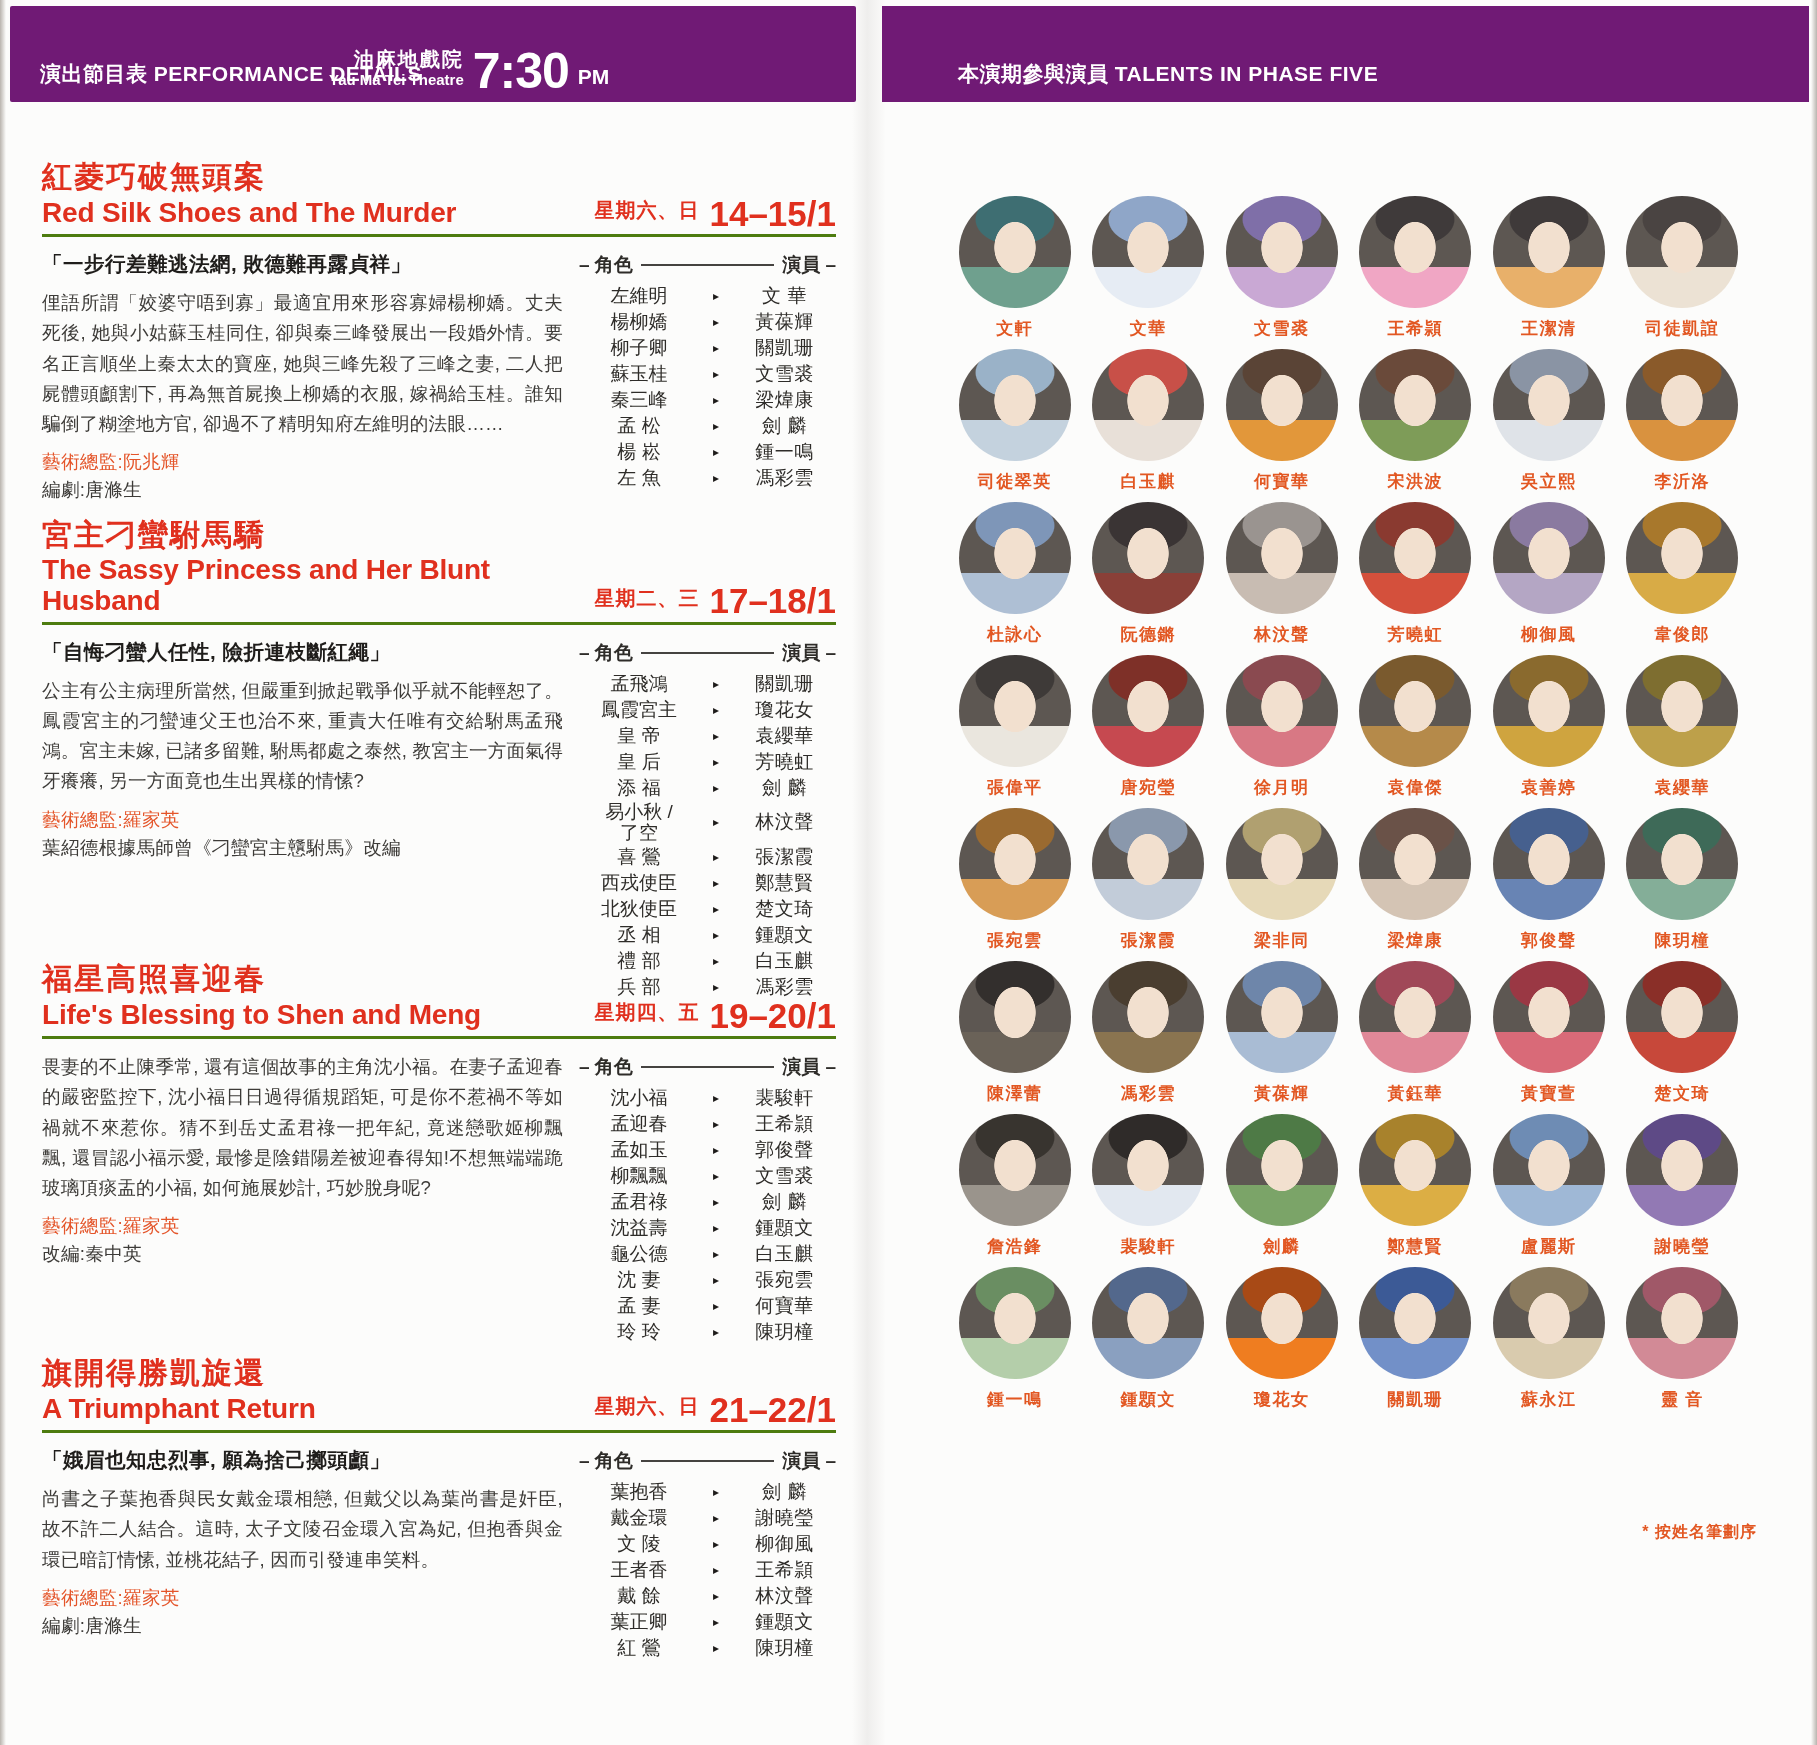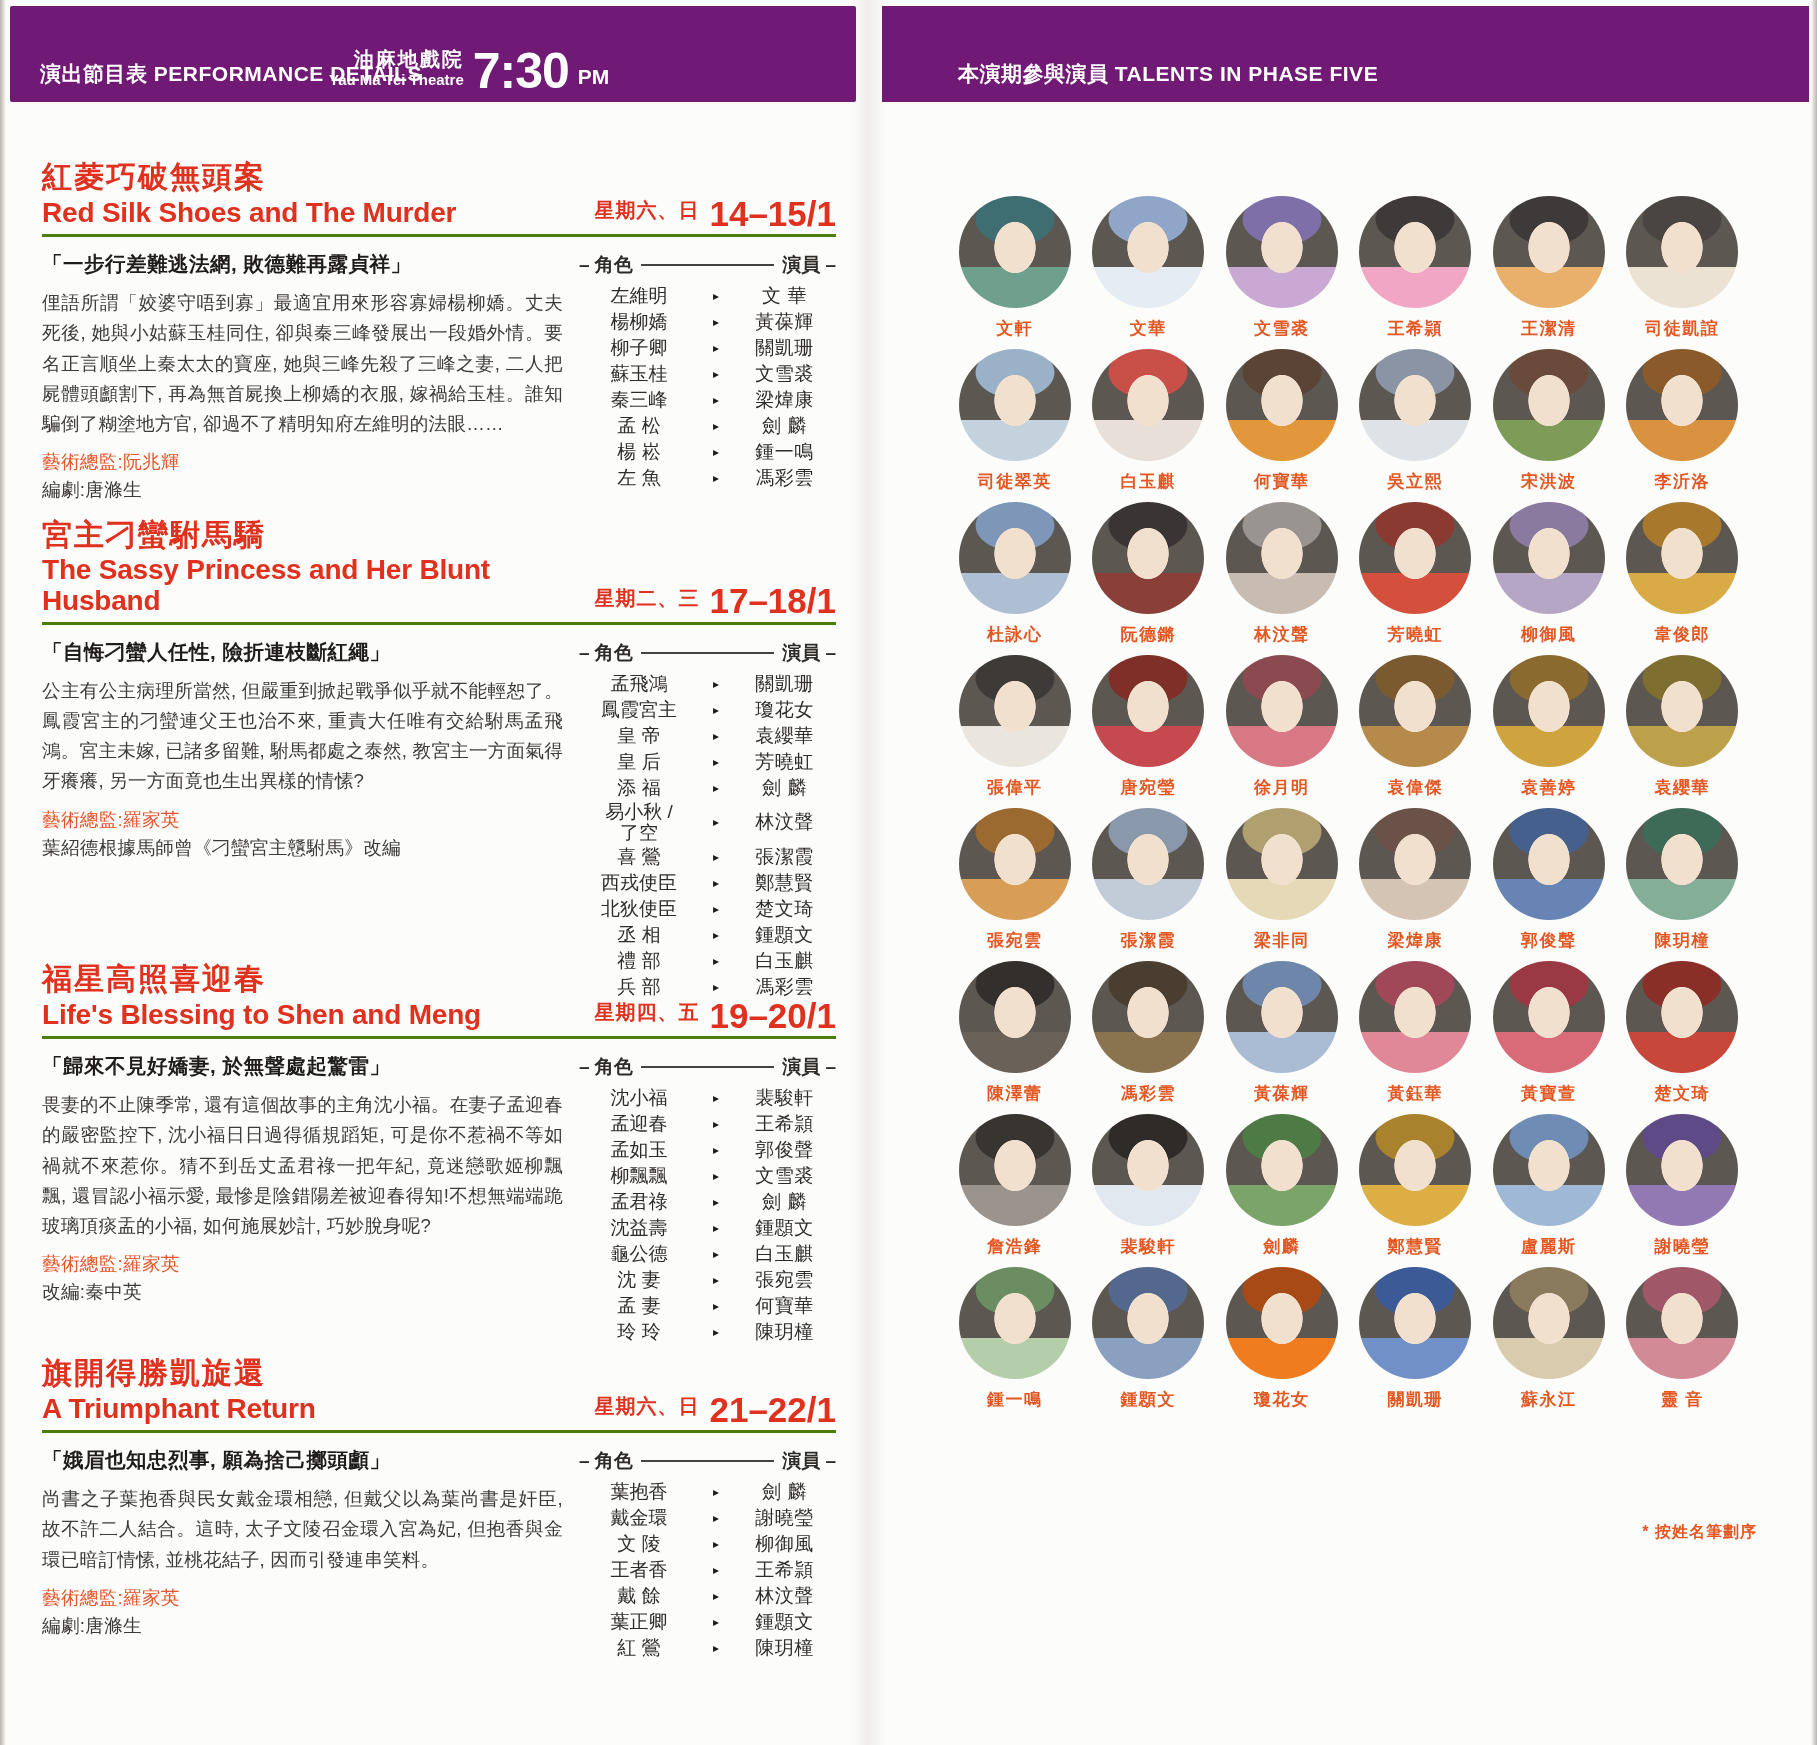--- a/index.html
+++ b/index.html
@@ -251,21 +251,20 @@
       <h2 class="zh-title">福星高照喜迎春</h2>
       <div class="en-row">
         <h3 class="en-title">Life's Blessing to Shen and Meng</h3>
         <div class="date">
           <span class="wk">星期四、五</span>
           <span class="num">19–20/1</span>
         </div>
       </div>
       <div class="show-body">
         <div class="syn">
-          <p class="quote">「歸來不見好嬌妻, 於無聲處起驚雷」</p>
           <p class="syntext">畏妻的不止陳季常, 還有這個故事的主角沈小福。在妻子孟迎春的嚴密監控下, 沈小福日日過得循規蹈矩, 可是你不惹禍不等如禍就不來惹你。猜不到岳丈孟君祿一把年紀, 竟迷戀歌姬柳飄飄, 還冒認小福示愛, 最慘是陰錯陽差被迎春得知!不想無端端跪玻璃頂痰盂的小福, 如何施展妙計, 巧妙脫身呢?</p>
           <p class="credit dir">藝術總監:羅家英</p>
           <p class="credit">改編:秦中英</p>
         </div>
         <div class="cast">
           <div class="cast-head">
             <span>– 角色</span>
             <i class="rule"></i>
             <span>演員 –</span>
           </div>
@@ -415,28 +414,28 @@
     </div>
     <div class="talent">
       <div class="portrait" style="--h: #c85048; --c: #e8e0d8;"></div>
       <div class="tname">白玉麒</div>
     </div>
     <div class="talent">
       <div class="portrait" style="--h: #5a4436; --c: #e2973a;"></div>
       <div class="tname">何寶華</div>
     </div>
     <div class="talent">
+      <div class="portrait" style="--h: #6a4a3a; --c: #7e9c58;"></div>
+      <div class="tname">宋洪波</div>
+    </div>
+    <div class="talent">
       <div class="portrait" style="--h: #8a94a4; --c: #dfe3e8;"></div>
       <div class="tname">吳立熙</div>
     </div>
     <div class="talent">
-      <div class="portrait" style="--h: #6a4a3a; --c: #7e9c58;"></div>
-      <div class="tname">宋洪波</div>
-    </div>
-    <div class="talent">
       <div class="portrait" style="--h: #8a5a2a; --c: #d9923f;"></div>
       <div class="tname">李沂洛</div>
     </div>
     <div class="talent">
       <div class="portrait" style="--h: #7e96b8; --c: #aebfd4;"></div>
       <div class="tname">杜詠心</div>
     </div>
     <div class="talent">
       <div class="portrait" style="--h: #3a3434; --c: #8a4038;"></div>
       <div class="tname">阮德鏘</div>

